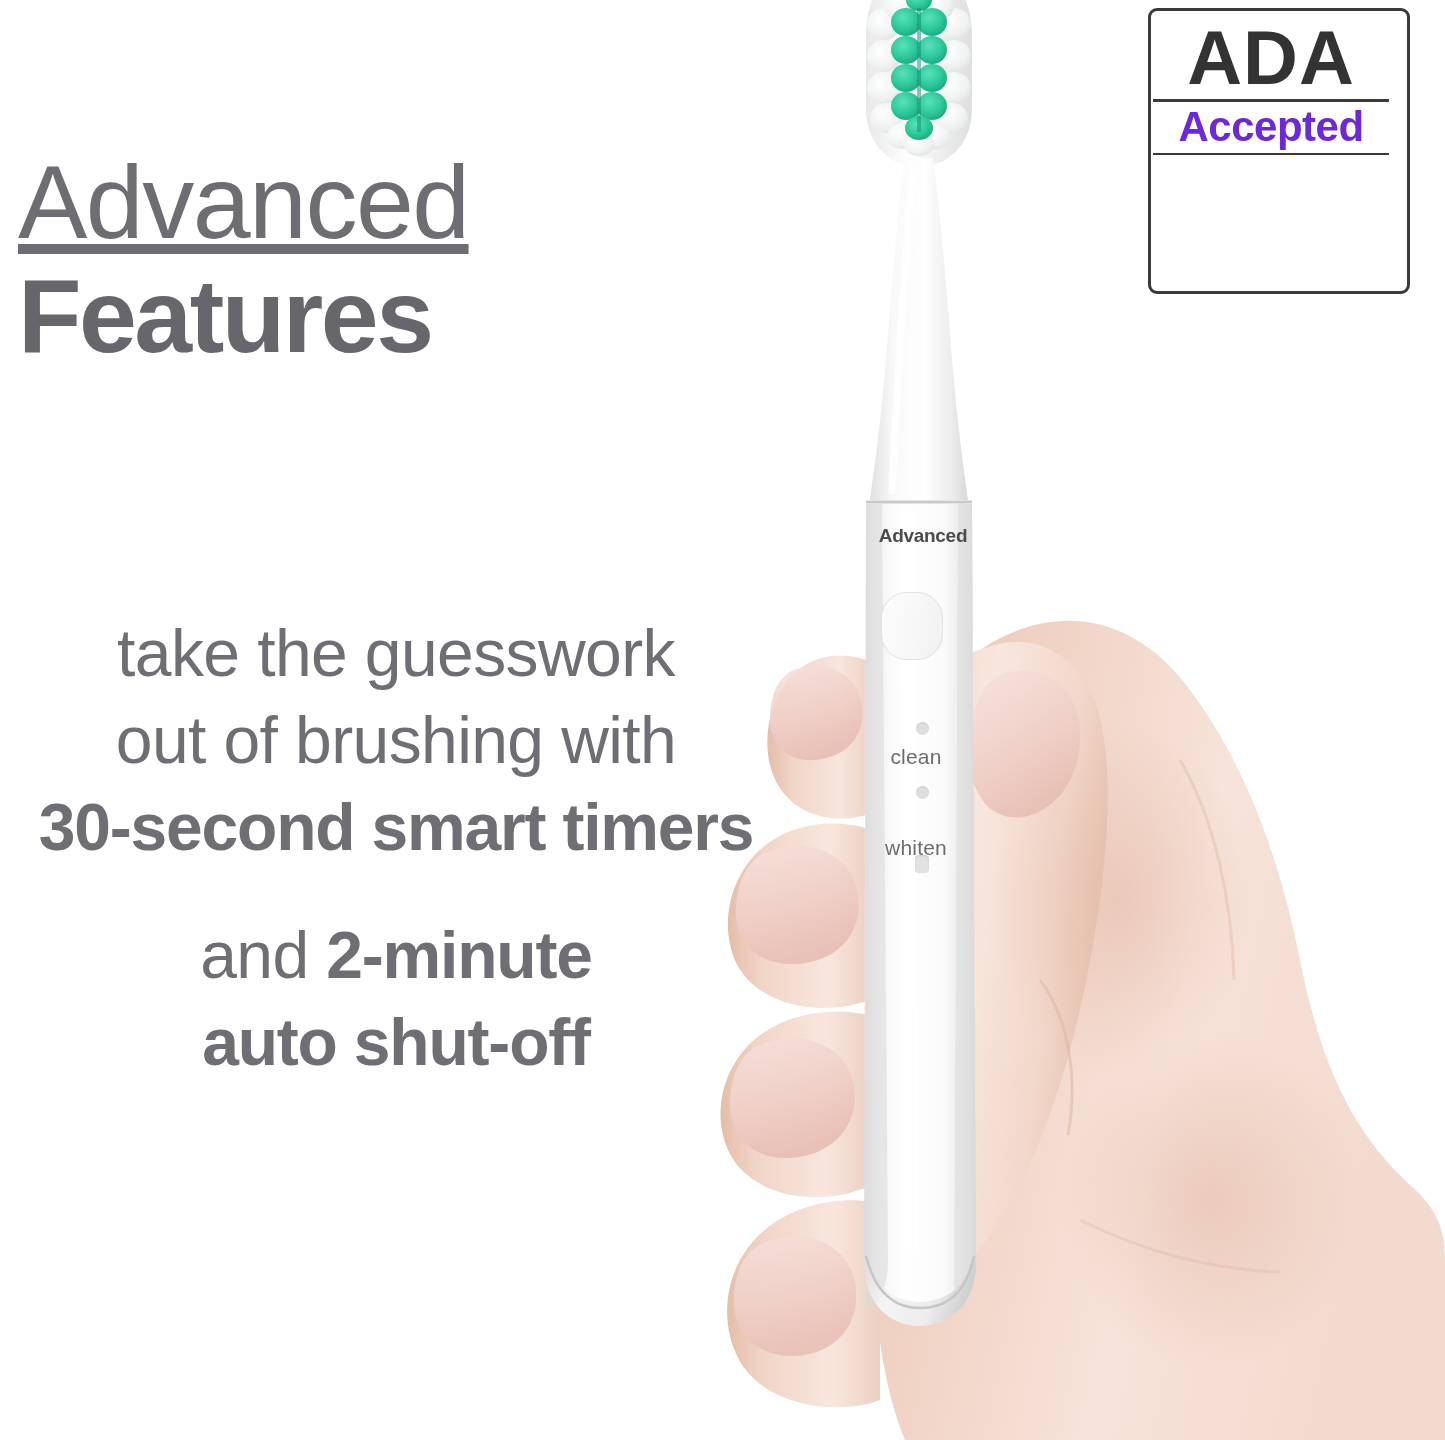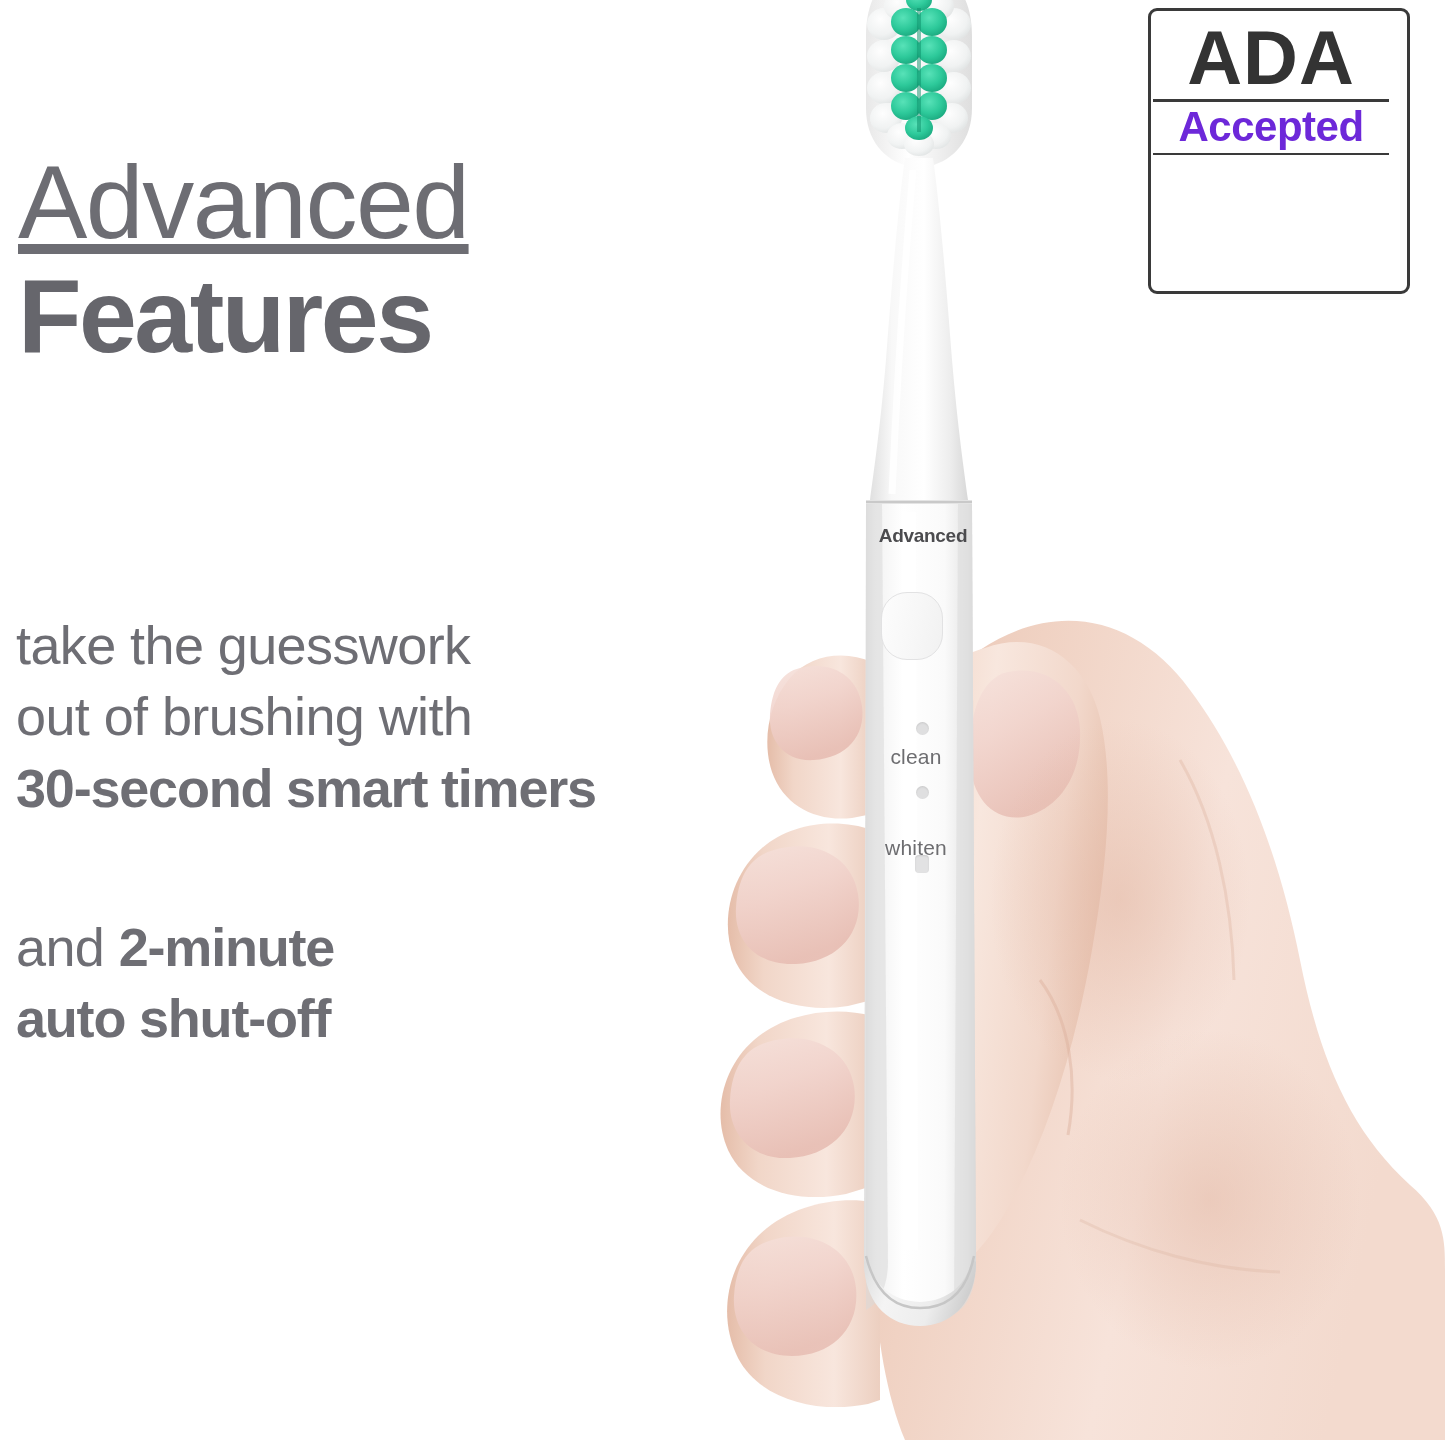--- a/index.html
+++ b/index.html
@@ -45,25 +45,26 @@
   }
   .body-block {
     position: absolute;
     left: 16px;
     width: 760px;
     color: #6e6e74;
   }
   #body-1 { top: 610px; }
   #body-2 { top: 912px; }
   .body-line {
-    font-size: 54px;
+    font-size: 66px;
     font-weight: 300;
     line-height: 1.32;
     letter-spacing: -0.6px;
     white-space: nowrap;
+    text-align: center;
   }
   .body-line b {
     font-weight: 700;
     letter-spacing: -1.2px;
     margin-top: 36px;
   }
 
   
   .ada-badge {
     position: absolute;

